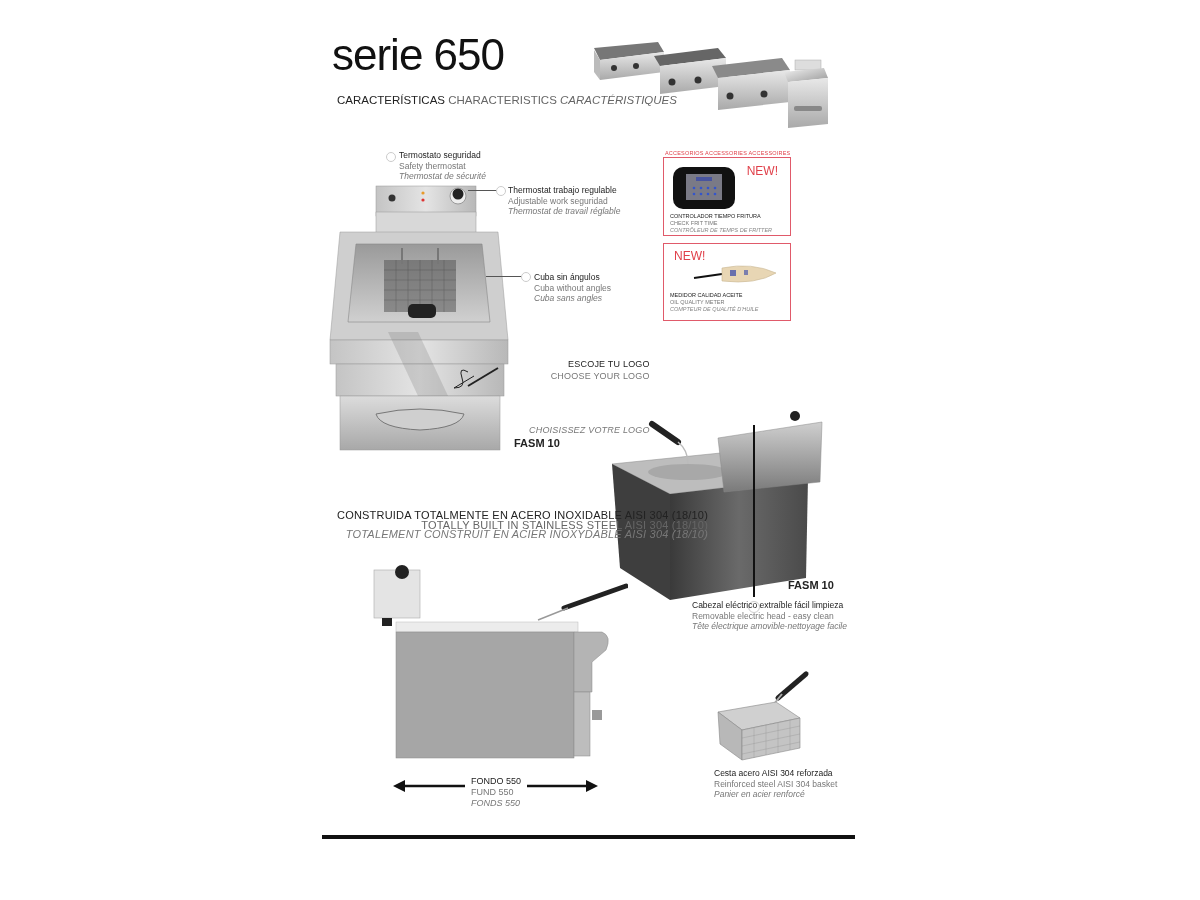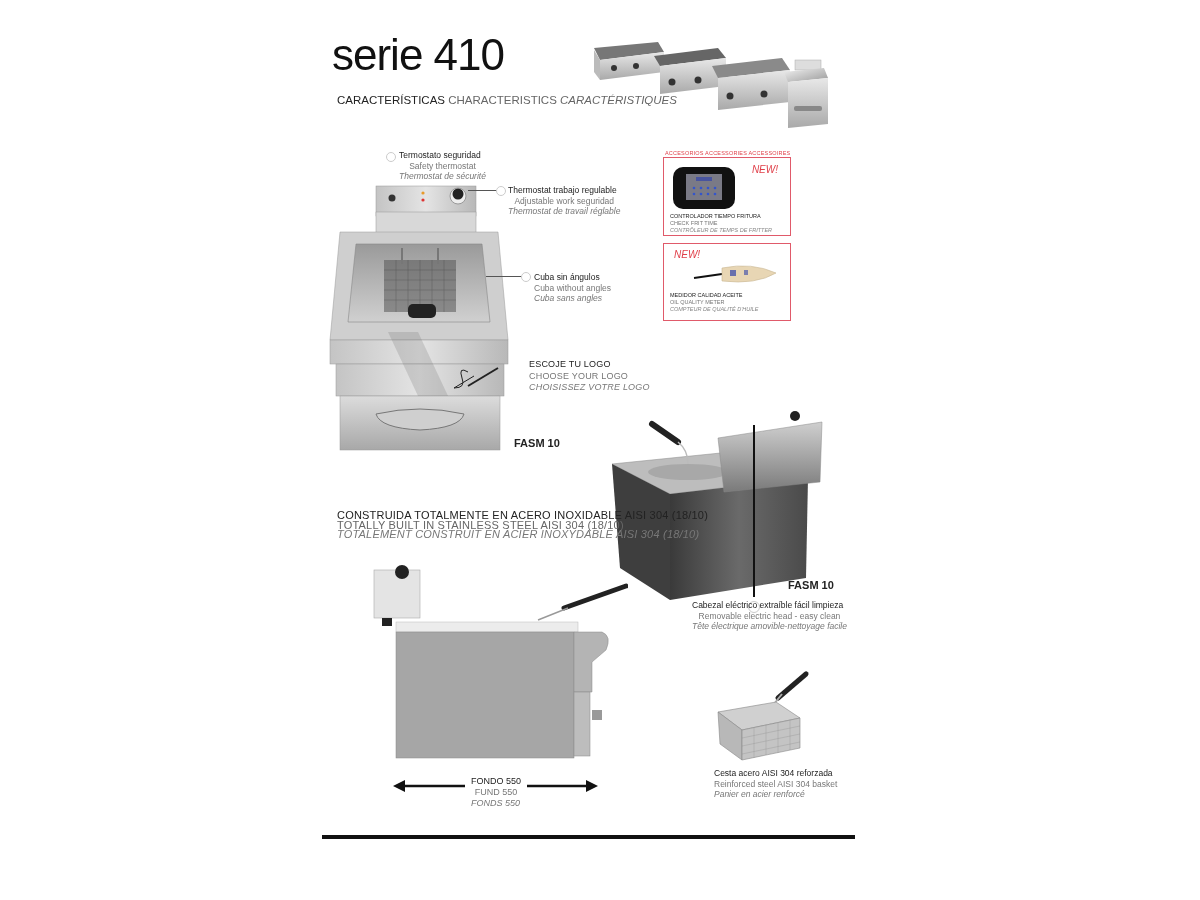--- a/index.html
+++ b/index.html
@@ -5,38 +5,38 @@
   html,body{margin:0;padding:0;background:#fff;}
   body{width:1200px;height:900px;position:relative;overflow:hidden;font-family:"Liberation Sans",sans-serif;color:#222;}
   .abs{position:absolute;}
   .title{left:332px;top:30px;font-size:44px;font-weight:400;letter-spacing:-1px;color:#111;font-family:"Liberation Sans",sans-serif;}
   .subtitle{left:337px;top:94px;font-size:11.5px;letter-spacing:0px;white-space:nowrap;}
   .subtitle .es{color:#222;}
   .subtitle .en{color:#666;}
   .subtitle .fr{color:#666;font-style:italic;text-align:center;}
   .lbl{font-size:8.5px;line-height:10.5px;white-space:nowrap;}
   .lbl .l1{color:#222;}
-  .lbl .l2{color:#777;text-align:center;}
+  .lbl .l2{color:#777;}
   .lbl .l3{color:#777;font-style:italic;}
-  .lbl-caps{font-size:8.5px;line-height:11px;white-space:nowrap;letter-spacing:0.2px;}
+  .lbl-caps{font-size:8.5px;line-height:11px;white-space:nowrap;letter-spacing:0.2px;text-align:right;}
   .dot{width:8px;height:8px;border:1px solid #ccc;border-radius:50%;background:#fff;}
   .model{font-weight:700;font-size:11px;color:#222;}
   .acc-head{left:665px;top:150px;font-size:5.5px;color:#e0404a;letter-spacing:0.2px;white-space:nowrap;}
   .acc-box{border:1.5px solid #e05a6a;background:#fff;}
-  .new{color:#e0404a;font-style:italic;font-size:10px;}
+  .new{color:#e0404a;font-size:12px;}
   .acc-lbl{font-size:5.5px;line-height:7px;white-space:nowrap;}
   .acc-lbl .l1{color:#222;}
   .acc-lbl .l2{color:#777;}
   .acc-lbl .l3{color:#888;font-style:italic;}
   .rule{left:322px;top:835px;width:533px;height:4px;background:#111;}
 </style>
 </head>
 <body>
 
-<div class="abs title">serie 410</div>
+<div class="abs title">serie 650</div>
 <div class="abs subtitle">
   <span class="es">CARACTERÍSTICAS</span>
   <span class="en">CHARACTERISTICS</span>
   <span class="fr">CARACTÉRISTIQUES</span>
 </div>
 
 <svg class="abs" style="left:588px;top:38px;" width="245" height="92">
   <defs>
     <linearGradient id="stl" x1="0" y1="0" x2="0" y2="1">
       <stop offset="0" stop-color="#e8e8e8"></stop>
@@ -146,21 +146,21 @@
 <div class="abs dot" style="left:521px;top:272px;"></div>
 <div class="abs lbl" style="left:534px;top:272px;">
   <div class="l1">Cuba sin ángulos</div>
   <div class="l2">Cuba without angles</div>
   <div class="l3">Cuba sans angles</div>
 </div>
 
 <div class="abs lbl-caps" style="left:529px;top:359px;font-size:9px;line-height:11.5px;">
   <div class="l1" style="color:#222;">ESCOJE TU LOGO</div>
   <div class="l2" style="color:#777;">CHOOSE YOUR LOGO</div>
-  <div class="l3" style="color:#777;font-style:italic;">CHOISISSEZ VOTRE LOGO</div>
+  <div class="l3" style="color:#777;font-style:italic;margin-top:43px;">CHOISISSEZ VOTRE LOGO</div>
 </div>
 
 <div class="abs model" style="left:514px;top:437px;">FASM 10</div>
 
 <div class="abs acc-head">ACCESORIOS ACCESSORIES ACCESSOIRES</div>
 
 <div class="abs acc-box" style="left:663px;top:157px;width:126px;height:77px;">
   <div class="abs new" style="right:12px;top:6px;">NEW!</div>
   <svg class="abs" style="left:8px;top:8px;" width="64" height="44">
     <rect x="1" y="1" width="62" height="42" rx="10" fill="#111"></rect>

